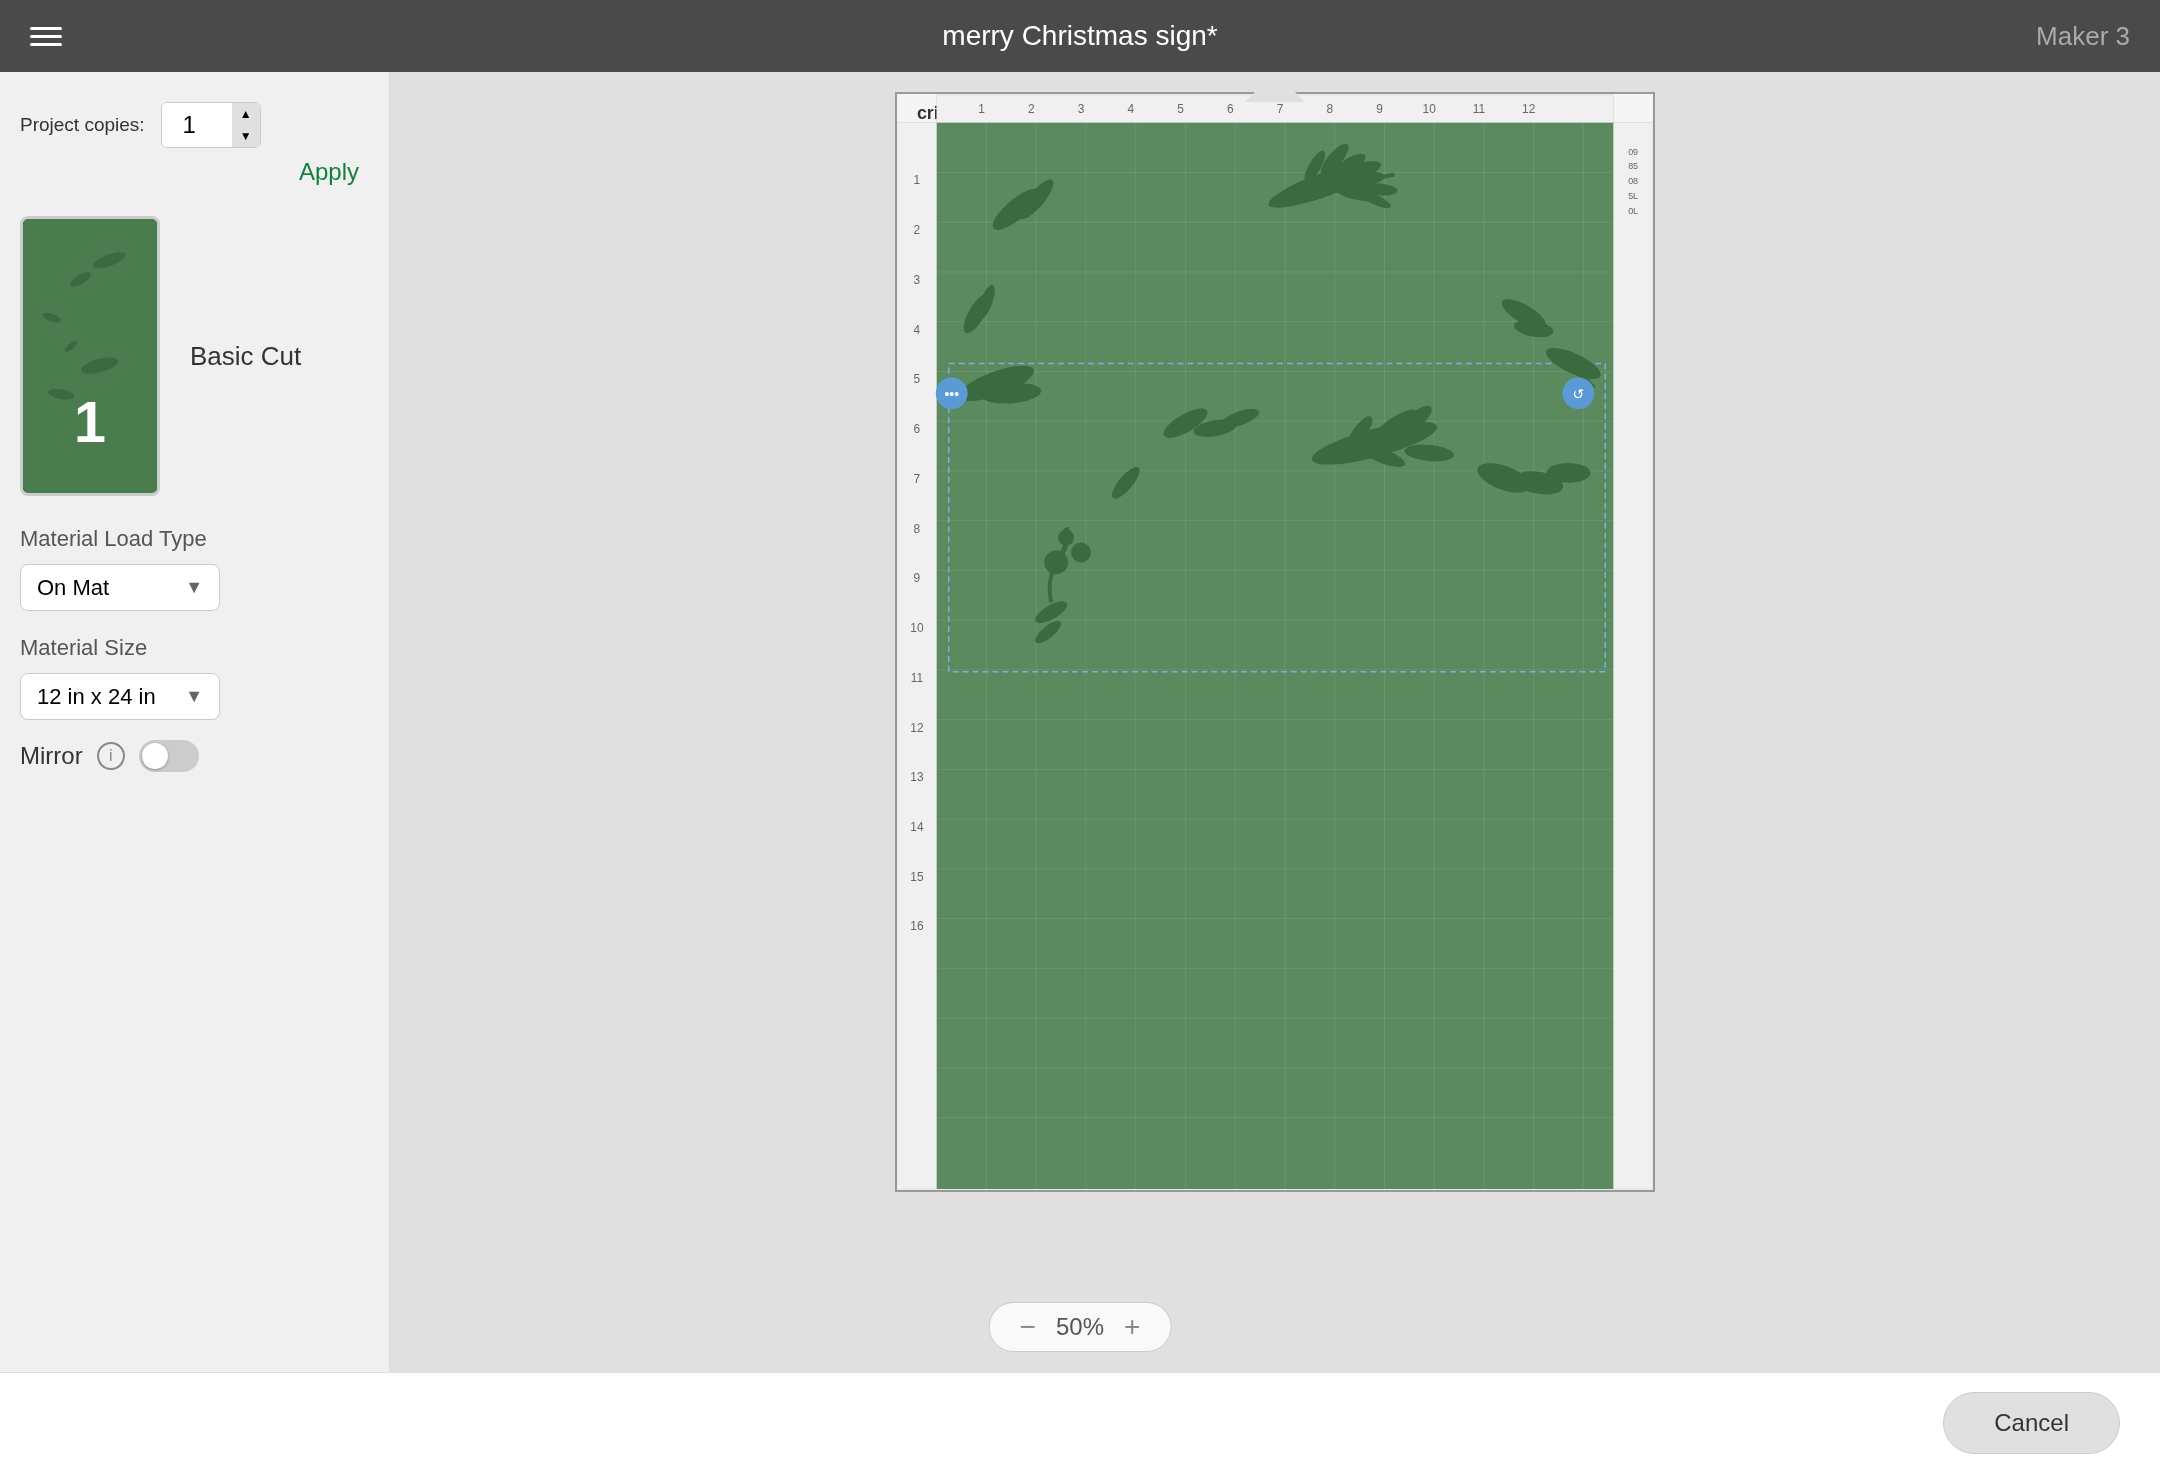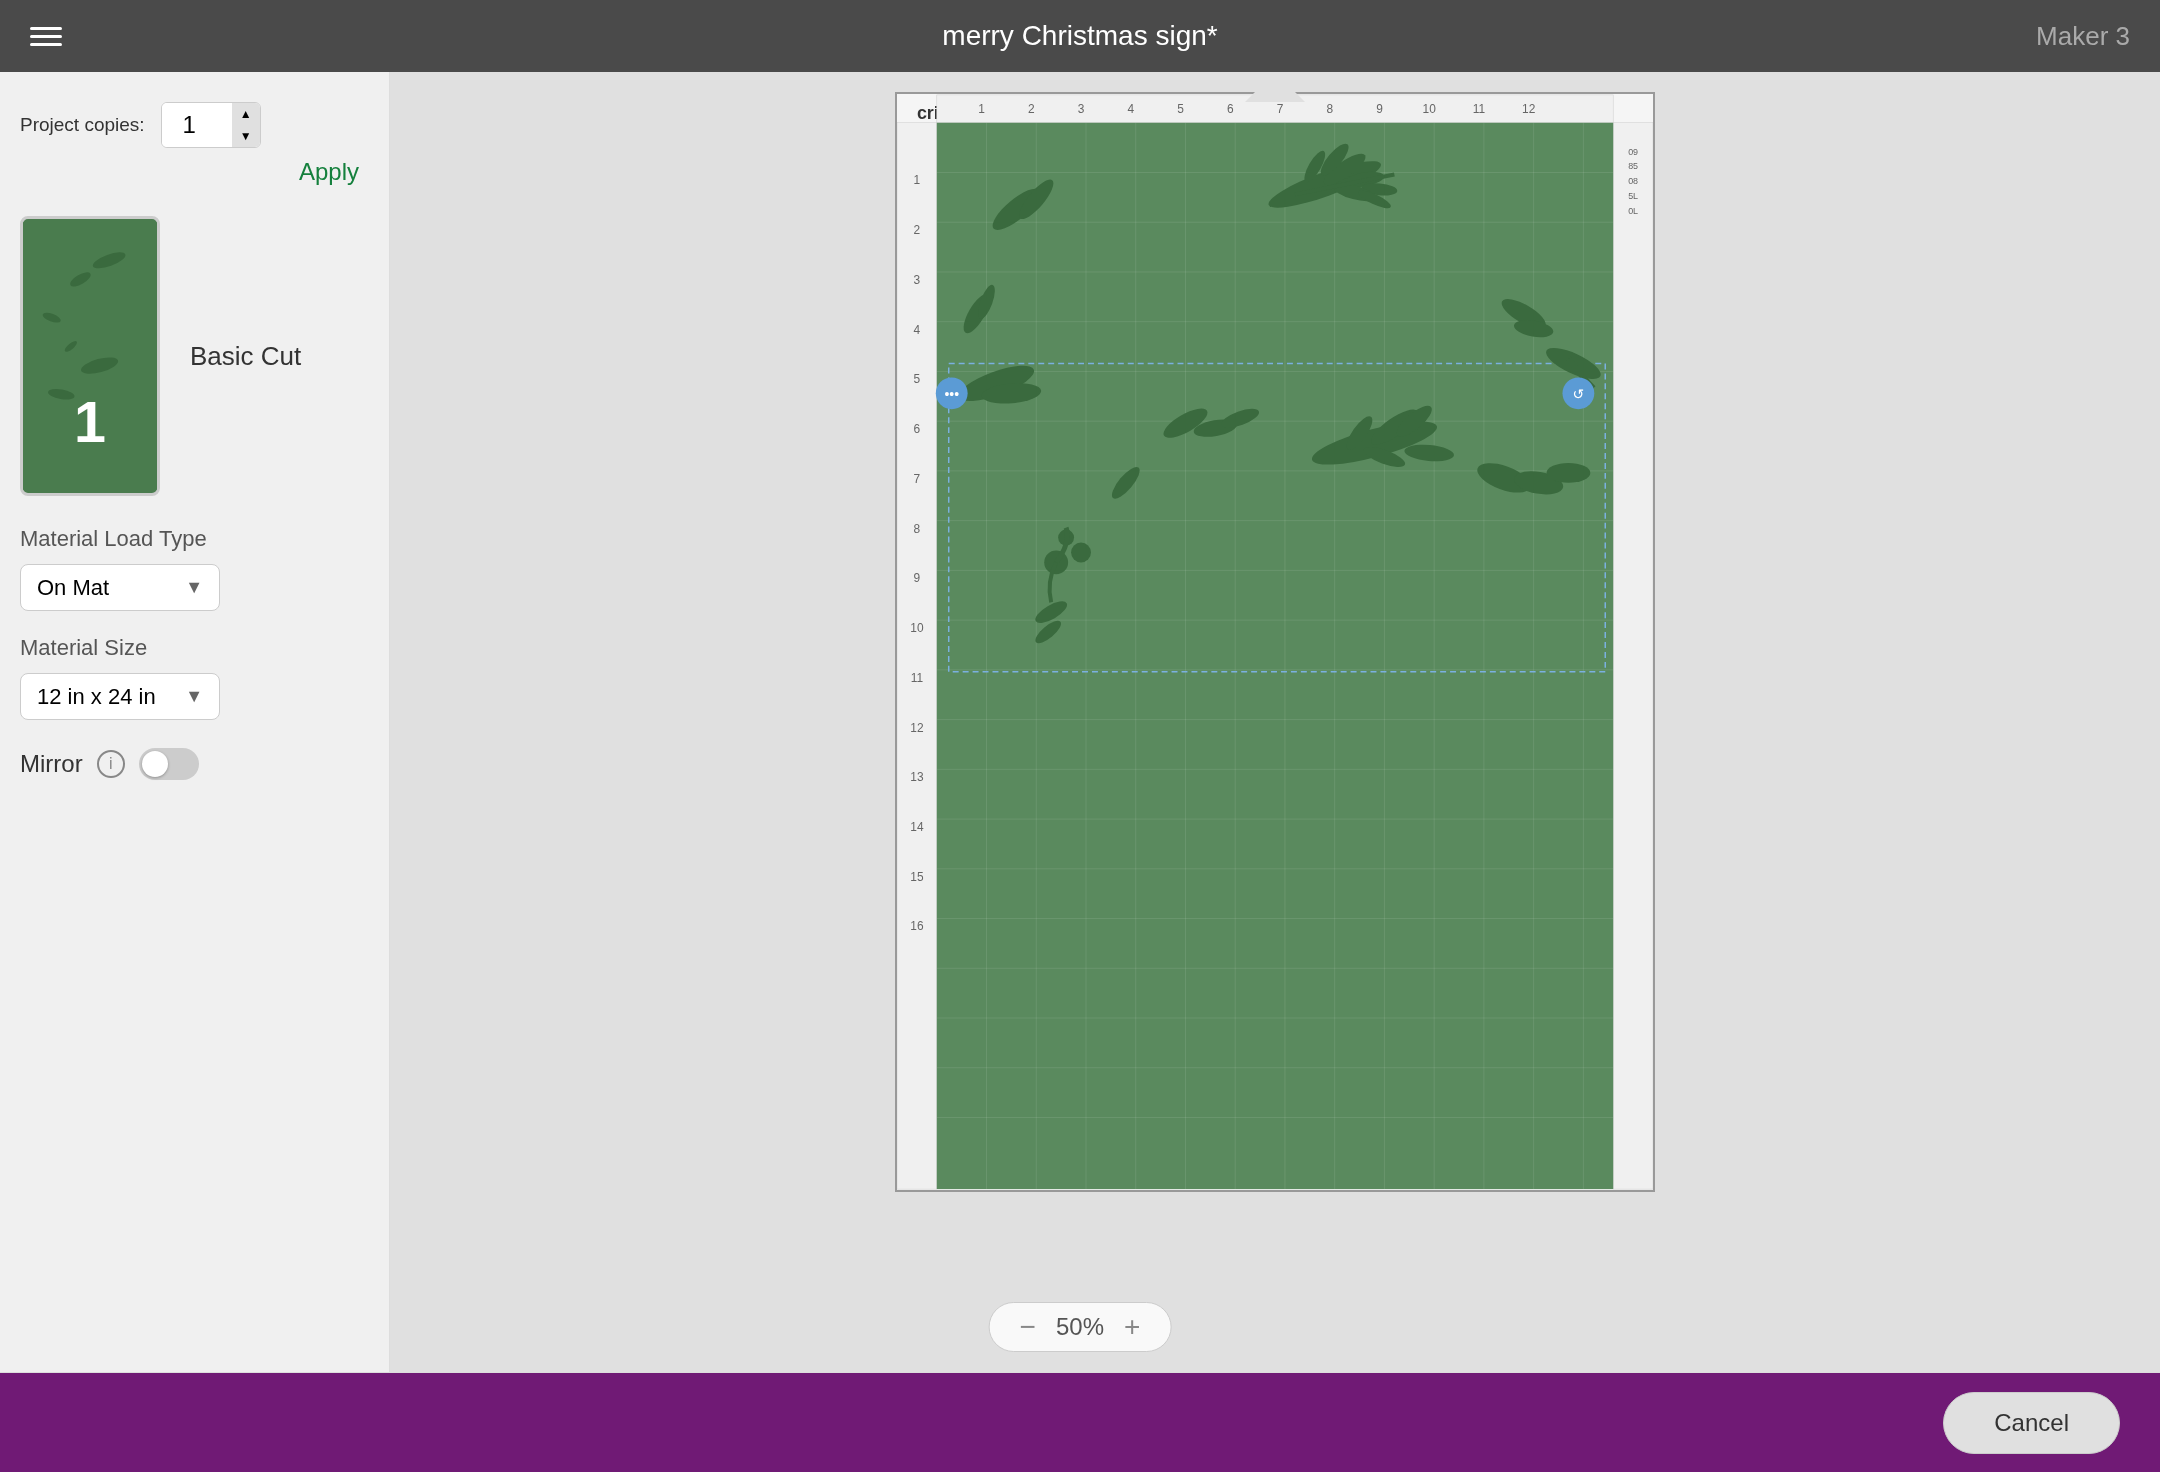--- a/index.html
+++ b/index.html
@@ -41,21 +41,21 @@
       position: relative; display: inline-flex; align-items: center;
       border: 1px solid #ccc; border-radius: 8px; background: white;
       padding: 10px 16px; cursor: pointer; min-width: 200px; gap: 10px;
     }
     .dropdown-wrapper select {
       appearance: none; border: none; outline: none; font-size: 22px;
       background: transparent; cursor: pointer; flex: 1;
     }
     .dropdown-arrow { font-size: 18px; color: #666; pointer-events: none; }
 
-    .mirror-row { display: flex; align-items: center; gap: 14px; margin-top: 28px; }
+    .mirror-row { display: flex; align-items: center; gap: 14px; margin-top: 20px; }
     .mirror-label { font-size: 24px; color: #333; }
     .info-icon { width: 28px; height: 28px; border-radius: 50%; border: 2px solid #888; display: flex; align-items: center; justify-content: center; font-size: 16px; color: #888; cursor: pointer; }
     .toggle { width: 60px; height: 32px; border-radius: 16px; background: #ccc; position: relative; cursor: pointer; transition: background 0.2s; }
     .toggle-thumb { width: 26px; height: 26px; border-radius: 50%; background: white; position: absolute; top: 3px; left: 3px; box-shadow: 0 1px 3px rgba(0,0,0,0.3); transition: left 0.2s; }
 
     
     .main-canvas {
       position: absolute; top: 72px; left: 390px; right: 0; bottom: 100px;
       background: #e0e0e0; display: flex; align-items: flex-start; justify-content: center;
       padding: 20px;
@@ -74,21 +74,21 @@
     .zoom-btn { background: none; border: none; cursor: pointer; font-size: 28px; color: #888; padding: 0 10px; }
 
     .mat-top-notch {
       position: absolute; top: -20px; left: 50%; transform: translateX(-50%);
       width: 60px; height: 30px; background: #e0e0e0; clip-path: polygon(50% 0%, 0% 100%, 100% 100%);
     }
 
     
     .footer {
       position: absolute; bottom: 0; left: 0; right: 0; height: 100px;
-      background: #701a75; border-top: 1px solid #ddd;
+      background: #ffffff; border-top: 1px solid #ddd;
       display: flex; align-items: center; justify-content: flex-end;
       padding: 0 40px; gap: 36px;
     }
     .cancel-btn {
       padding: 16px 50px; border-radius: 50px; border: 1px solid #ccc;
       background: #e0e0e0; font-size: 24px; color: #333; cursor: pointer;
     }
     .continue-btn {
       padding: 16px 60px; border-radius: 50px; border: none;
       background: #2da44e; font-size: 24px; color: white; cursor: pointer; font-weight: 500;

